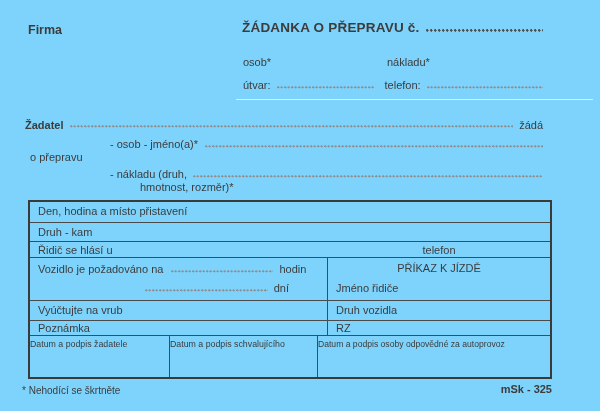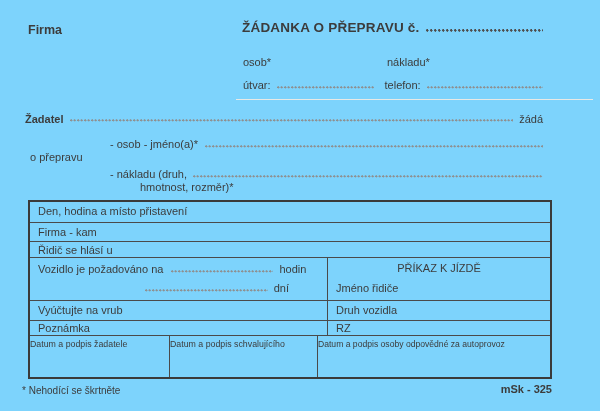--- a/index.html
+++ b/index.html
@@ -30,21 +30,21 @@
   .title-row   { left:242px; top:20px;  right:57px; font-size:13.5px; letter-spacing:.2px; }
   .title-row .dots { margin-left:7px; margin-bottom:3px; }
   .opt-osob    { left:243px; top:56px; }
   .opt-naklad  { left:387px; top:56px; }
   .utvar-row   { left:243px; top:79px;  right:57px; }
   .utvar-row .dots { width:97px; margin-left:6px; }
   .utvar-row .tel-label { margin-left:11px; }
   .scan-line   { left:236px; top:99px;  width:357px; height:1px; background:#e9e9e5; }
 
   
-  .zadatel-row { left:25px;  top:113px; right:57px; }
+  .zadatel-row { left:25px;  top:119px; right:57px; }
   .zadatel-row .dots { margin:0 6px 3px 6px; }
   .oprepravu   { left:30px;  top:151px; }
   .jmeno-row   { left:110px; top:138px; right:57px; }
   .jmeno-row .dots  { margin-left:7px; }
   .naklad-row  { left:110px; top:168px; right:57px; }
   .naklad-row .dots { margin-left:6px; }
   .hmotnost    { left:114px; top:181px;padding-left:26px; }
 
   
   .rtable {
@@ -126,25 +126,26 @@
 
   <span class="abs hmotnost">hmotnost, rozměr)*</span>
 
   <div class="abs rtable">
 
     <div class="trow r1">
       <span>Den, hodina a místo přistavení</span>
     </div>
 
     <div class="trow r2">
-      <span>Firma - kam</span>
+      <span>Druh - kam</span>
     </div>
 
     <div class="trow r3">
       <span>Řidič se hlásí u</span>
+      <span class="telefon">telefon</span>
     </div>
 
     <div class="trow r4">
       <div class="r4-left">
         <div class="line1">
           <span>Vozidlo je požadováno na</span>
           <span class="dots"></span>
           <span>hodin</span>
         </div>
         <div class="line2">

